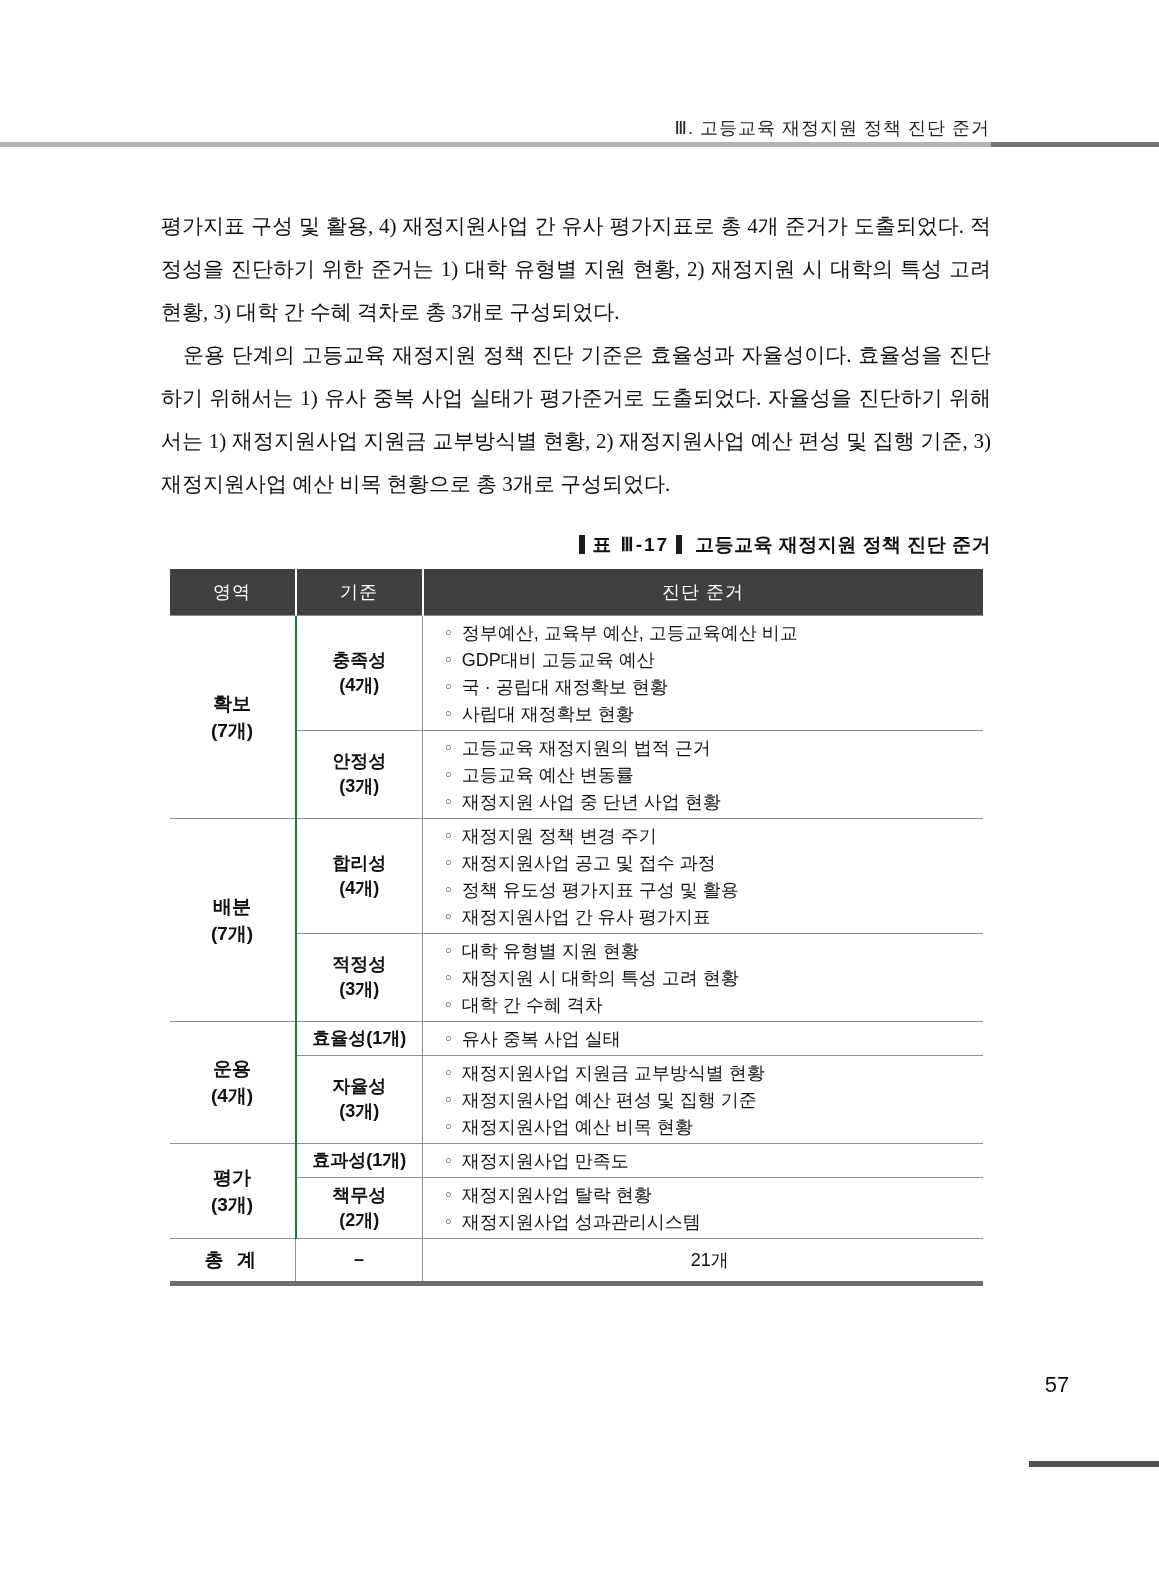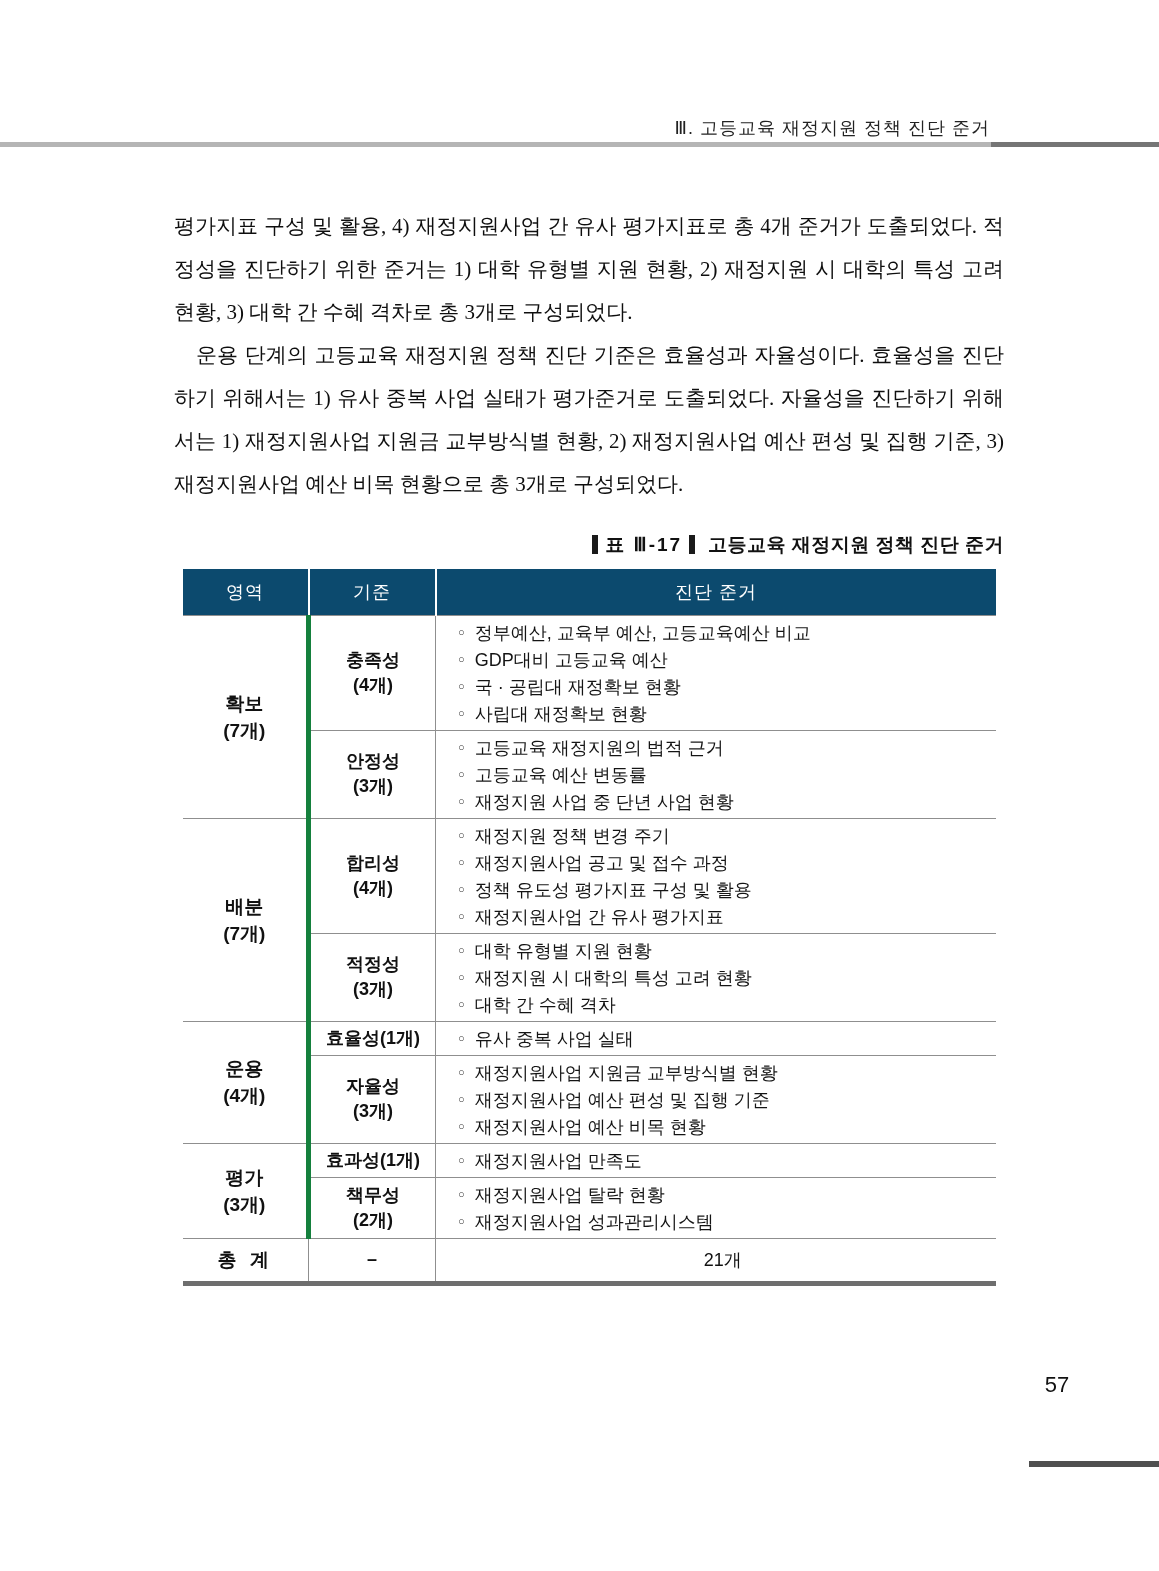--- a/index.html
+++ b/index.html
@@ -25,21 +25,21 @@
     white-space: nowrap;
   }
   .header-rule { position: absolute; top: 142px; left: 0; width: 1159px; height: 5px; display: flex; }
   .header-rule .rule-light { width: 991px; height: 5px; background: #b5b5b5; }
   .header-rule .rule-dark  { flex: 1; height: 5px; background: #757575; }
 
   
   .page-body {
     position: absolute;
     top: 205px;
-    left: 174px;
+    left: 161px;
     width: 830px;
   }
   .page-body p {
     font-family: "Liberation Serif", serif;
     font-size: 21px;
     line-height: 43px;
     text-align: justify;
     word-break: break-all;
     color: #0e0e0e;
   }
@@ -67,41 +67,41 @@
   
   table.criteria-table {
     width: 813px;
     margin: 11px auto 0 auto;
     border-collapse: collapse;
     table-layout: fixed;
     border-bottom: 5px solid #6e6e6e;
   }
   .criteria-table th {
     height: 46px;
-    background: #0c4a6e;
+    background: #404040;
     color: #ffffff;
     font-size: 18px;
     font-weight: normal;
     letter-spacing: 1px;
   }
   .criteria-table th + th { border-left: 2px solid #ffffff; }
   .criteria-table td { border-top: 1px solid #8f8f8f; vertical-align: middle; }
   .area-cell {
     text-align: center;
     font-weight: bold;
     font-size: 19px;
     line-height: 27px;
     color: #111;
   }
   .criterion-cell {
     text-align: center;
     font-weight: bold;
     font-size: 18px;
     line-height: 25px;
-    border-left: 5px solid #15803d;
+    border-left: 2px solid #15803d;
     border-right: 1px solid #8f8f8f;
     color: #111;
     padding: 3px 0;
   }
   .items-cell { padding: 3px 6px 3px 14px; }
   .item { font-size: 18px; line-height: 26px; color: #141414; white-space: nowrap; }
   .bullet {
     display: inline-block;
     font-size: 11px;
     vertical-align: 3px;

